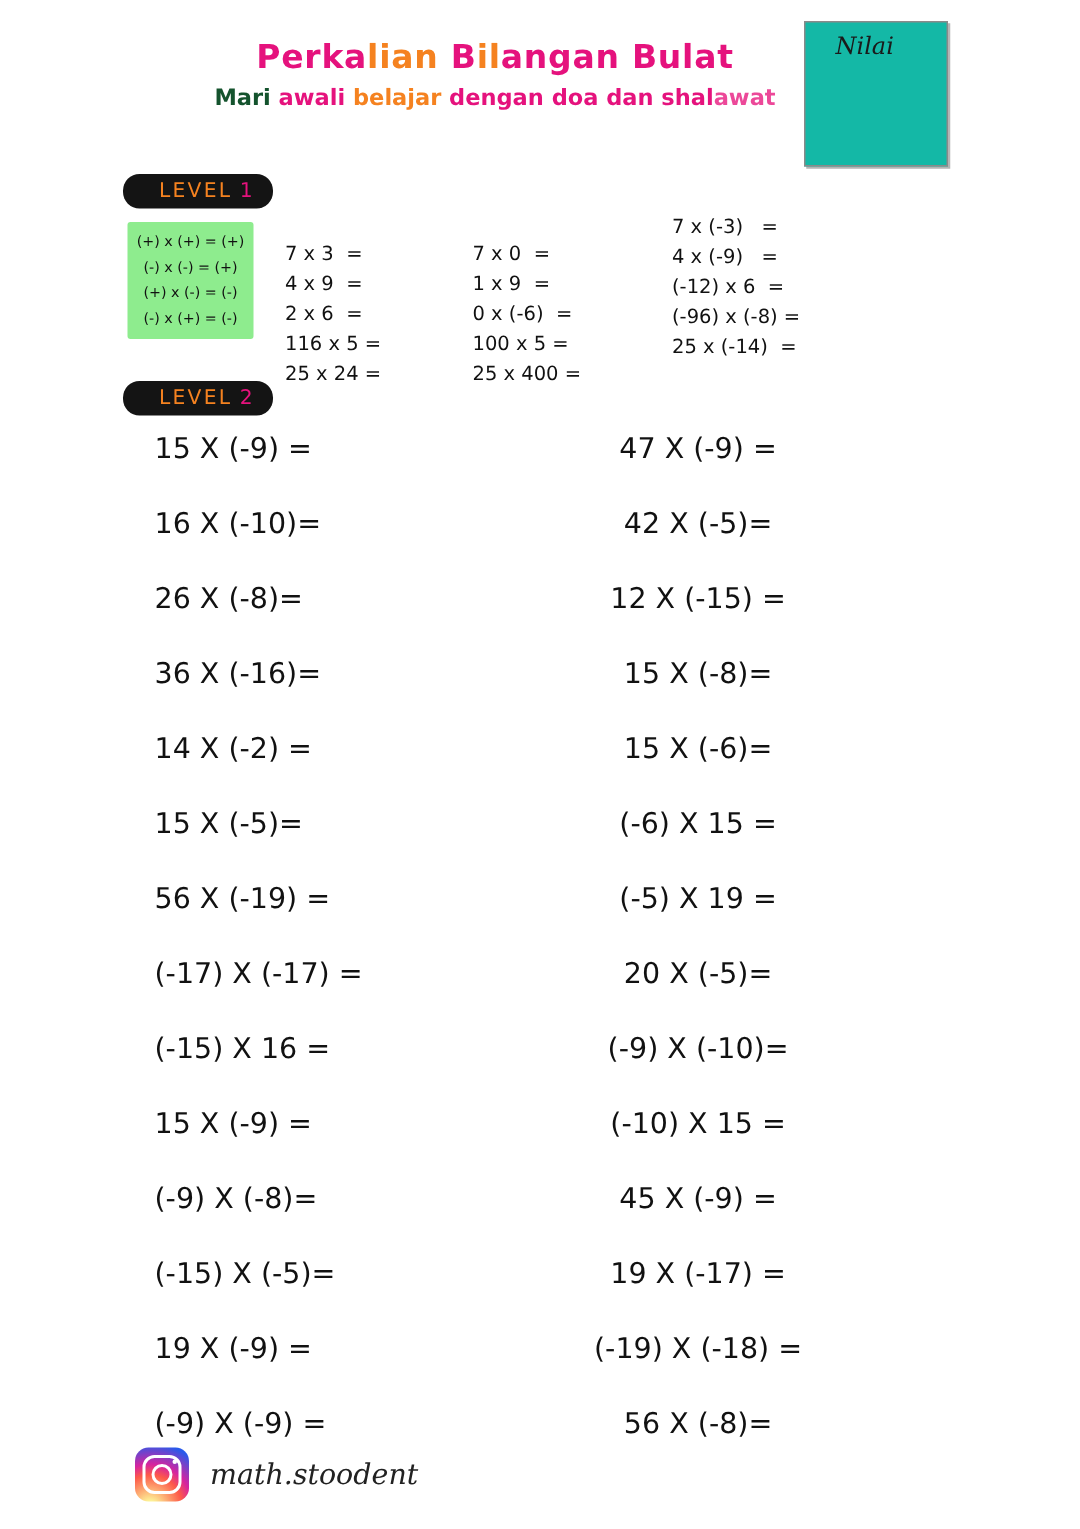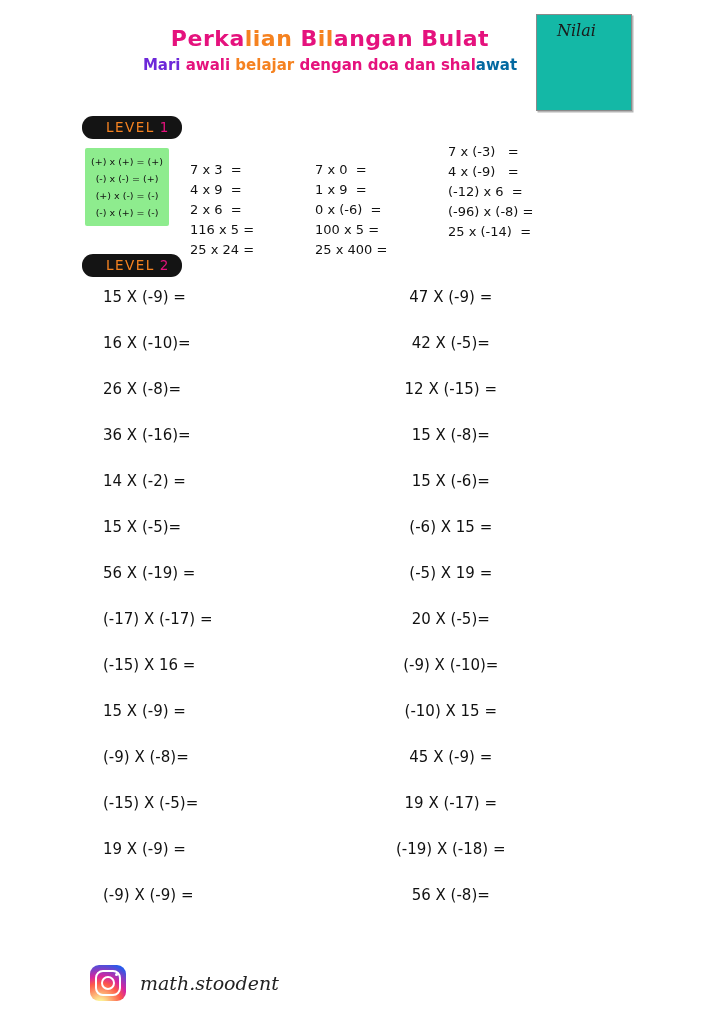--- a/index.html
+++ b/index.html
@@ -98,21 +98,21 @@
     white-space: pre;
   }
 
   
   .l2col {
     position: absolute;
     top: 290px;
     display: flex;
     flex-direction: column;
     gap: 31px;
-    font-size: 15px;
+    font-size: 19px;
     color: #111;
   }
   .l2col .prob2 { line-height: 1; white-space: pre; }
   .l2col.left { left: 103px; }
   .l2col.right { left: 396px; text-align: center; }
 
   
   .footer {
     position: absolute;
     left: 90px; top: 965px;
@@ -152,21 +152,21 @@
     font-size: 19px;
     color: #222222;
   }
 </style>
 </head>
 <body style="--magenta: #e5127d; --orange: #f58220; --rules_bg: #8eec8e; --badge_bg: #141414;">
 
 <div class="page">
 
   <h1 class="title" id="title"><span style="color: rgb(229, 18, 125);">Perka</span><span style="color: rgb(245, 130, 32);">lian</span><span style="color: rgb(229, 18, 125);"> B</span><span style="color: rgb(245, 130, 32);">il</span><span style="color: rgb(229, 18, 125);">angan Bulat</span></h1>
-  <h2 class="subtitle" id="subtitle"><span style="color: #6d28d9;">Mari </span><span style="color: rgb(229, 18, 125);">awali </span><span style="color: rgb(245, 130, 32);">belajar </span><span style="color: rgb(229, 18, 125);">dengan doa dan shal</span><span style="color: #0369a1;">awat</span></h2>
+  <h2 class="subtitle" id="subtitle"><span style="color: #14532d;">Mari </span><span style="color: rgb(229, 18, 125);">awali </span><span style="color: rgb(245, 130, 32);">belajar </span><span style="color: rgb(229, 18, 125);">dengan doa dan shal</span><span style="color: #ec4899;">awat</span></h2>
 
   <div class="score-box">
     <span class="score-label">Nilai</span>
   </div>
 
   <div class="badge lvl1">
     <span class="badge-label">LEVEL</span>
     <span class="badge-num">1</span>
   </div>
 

